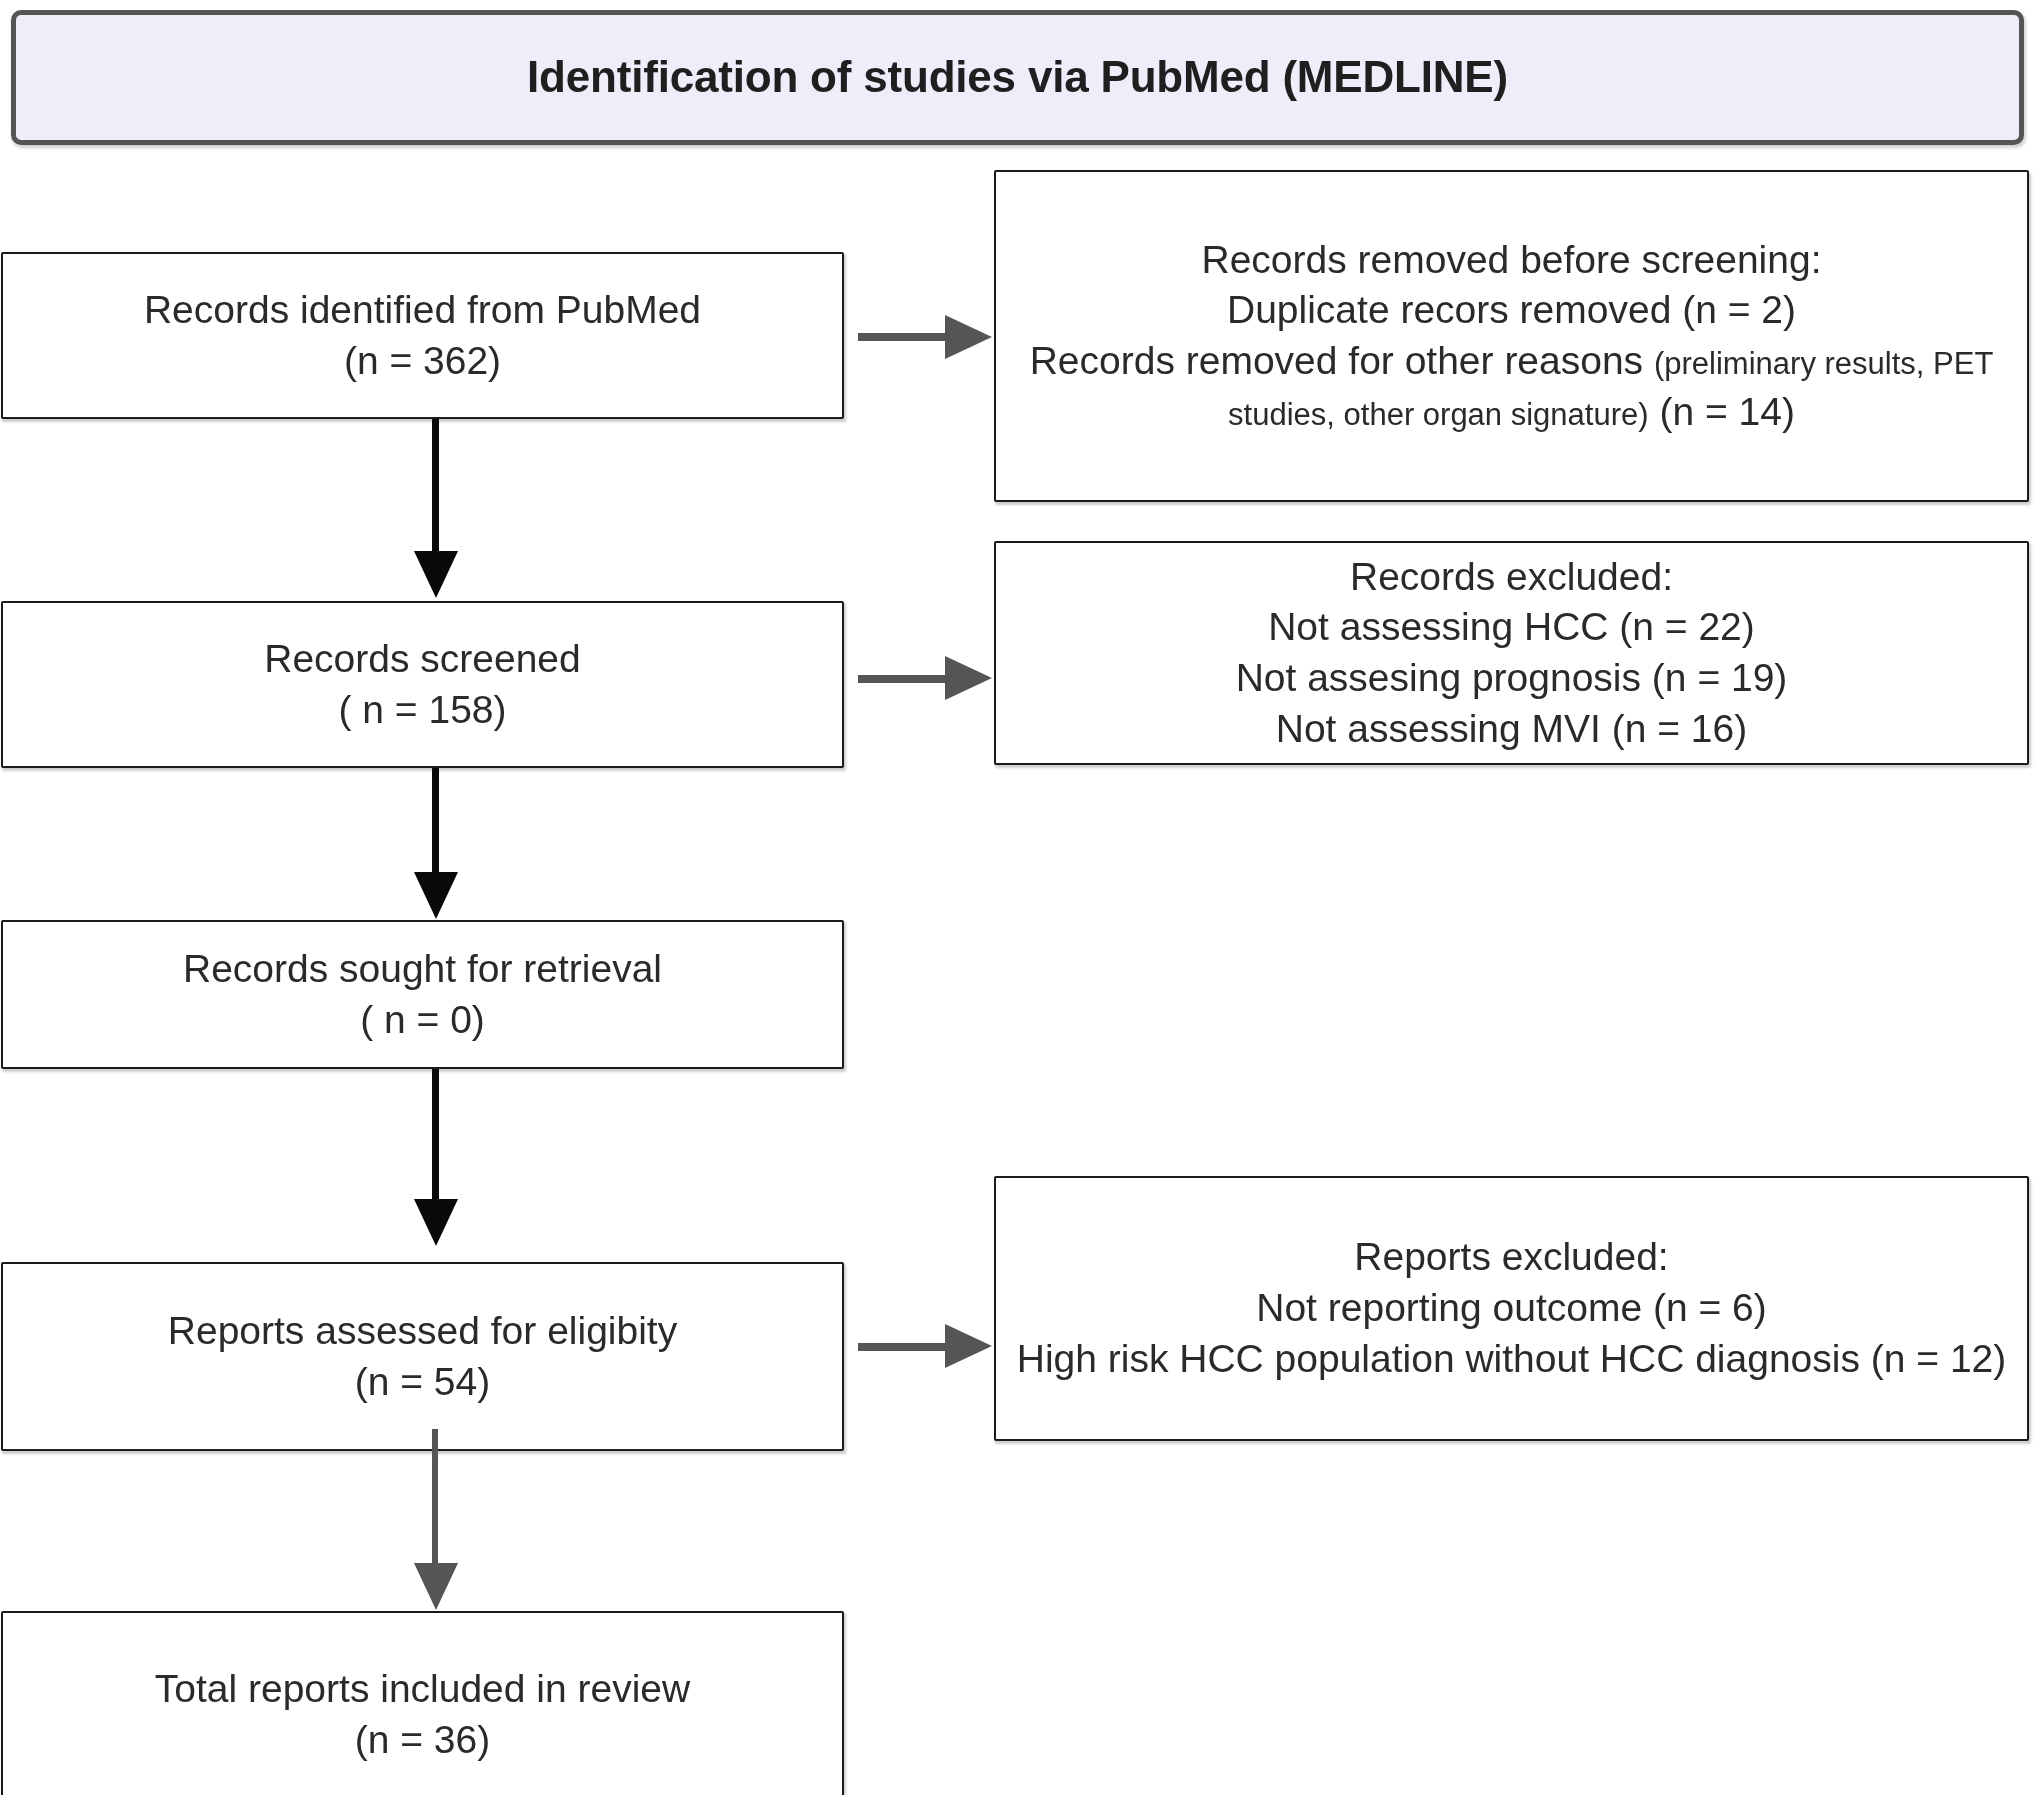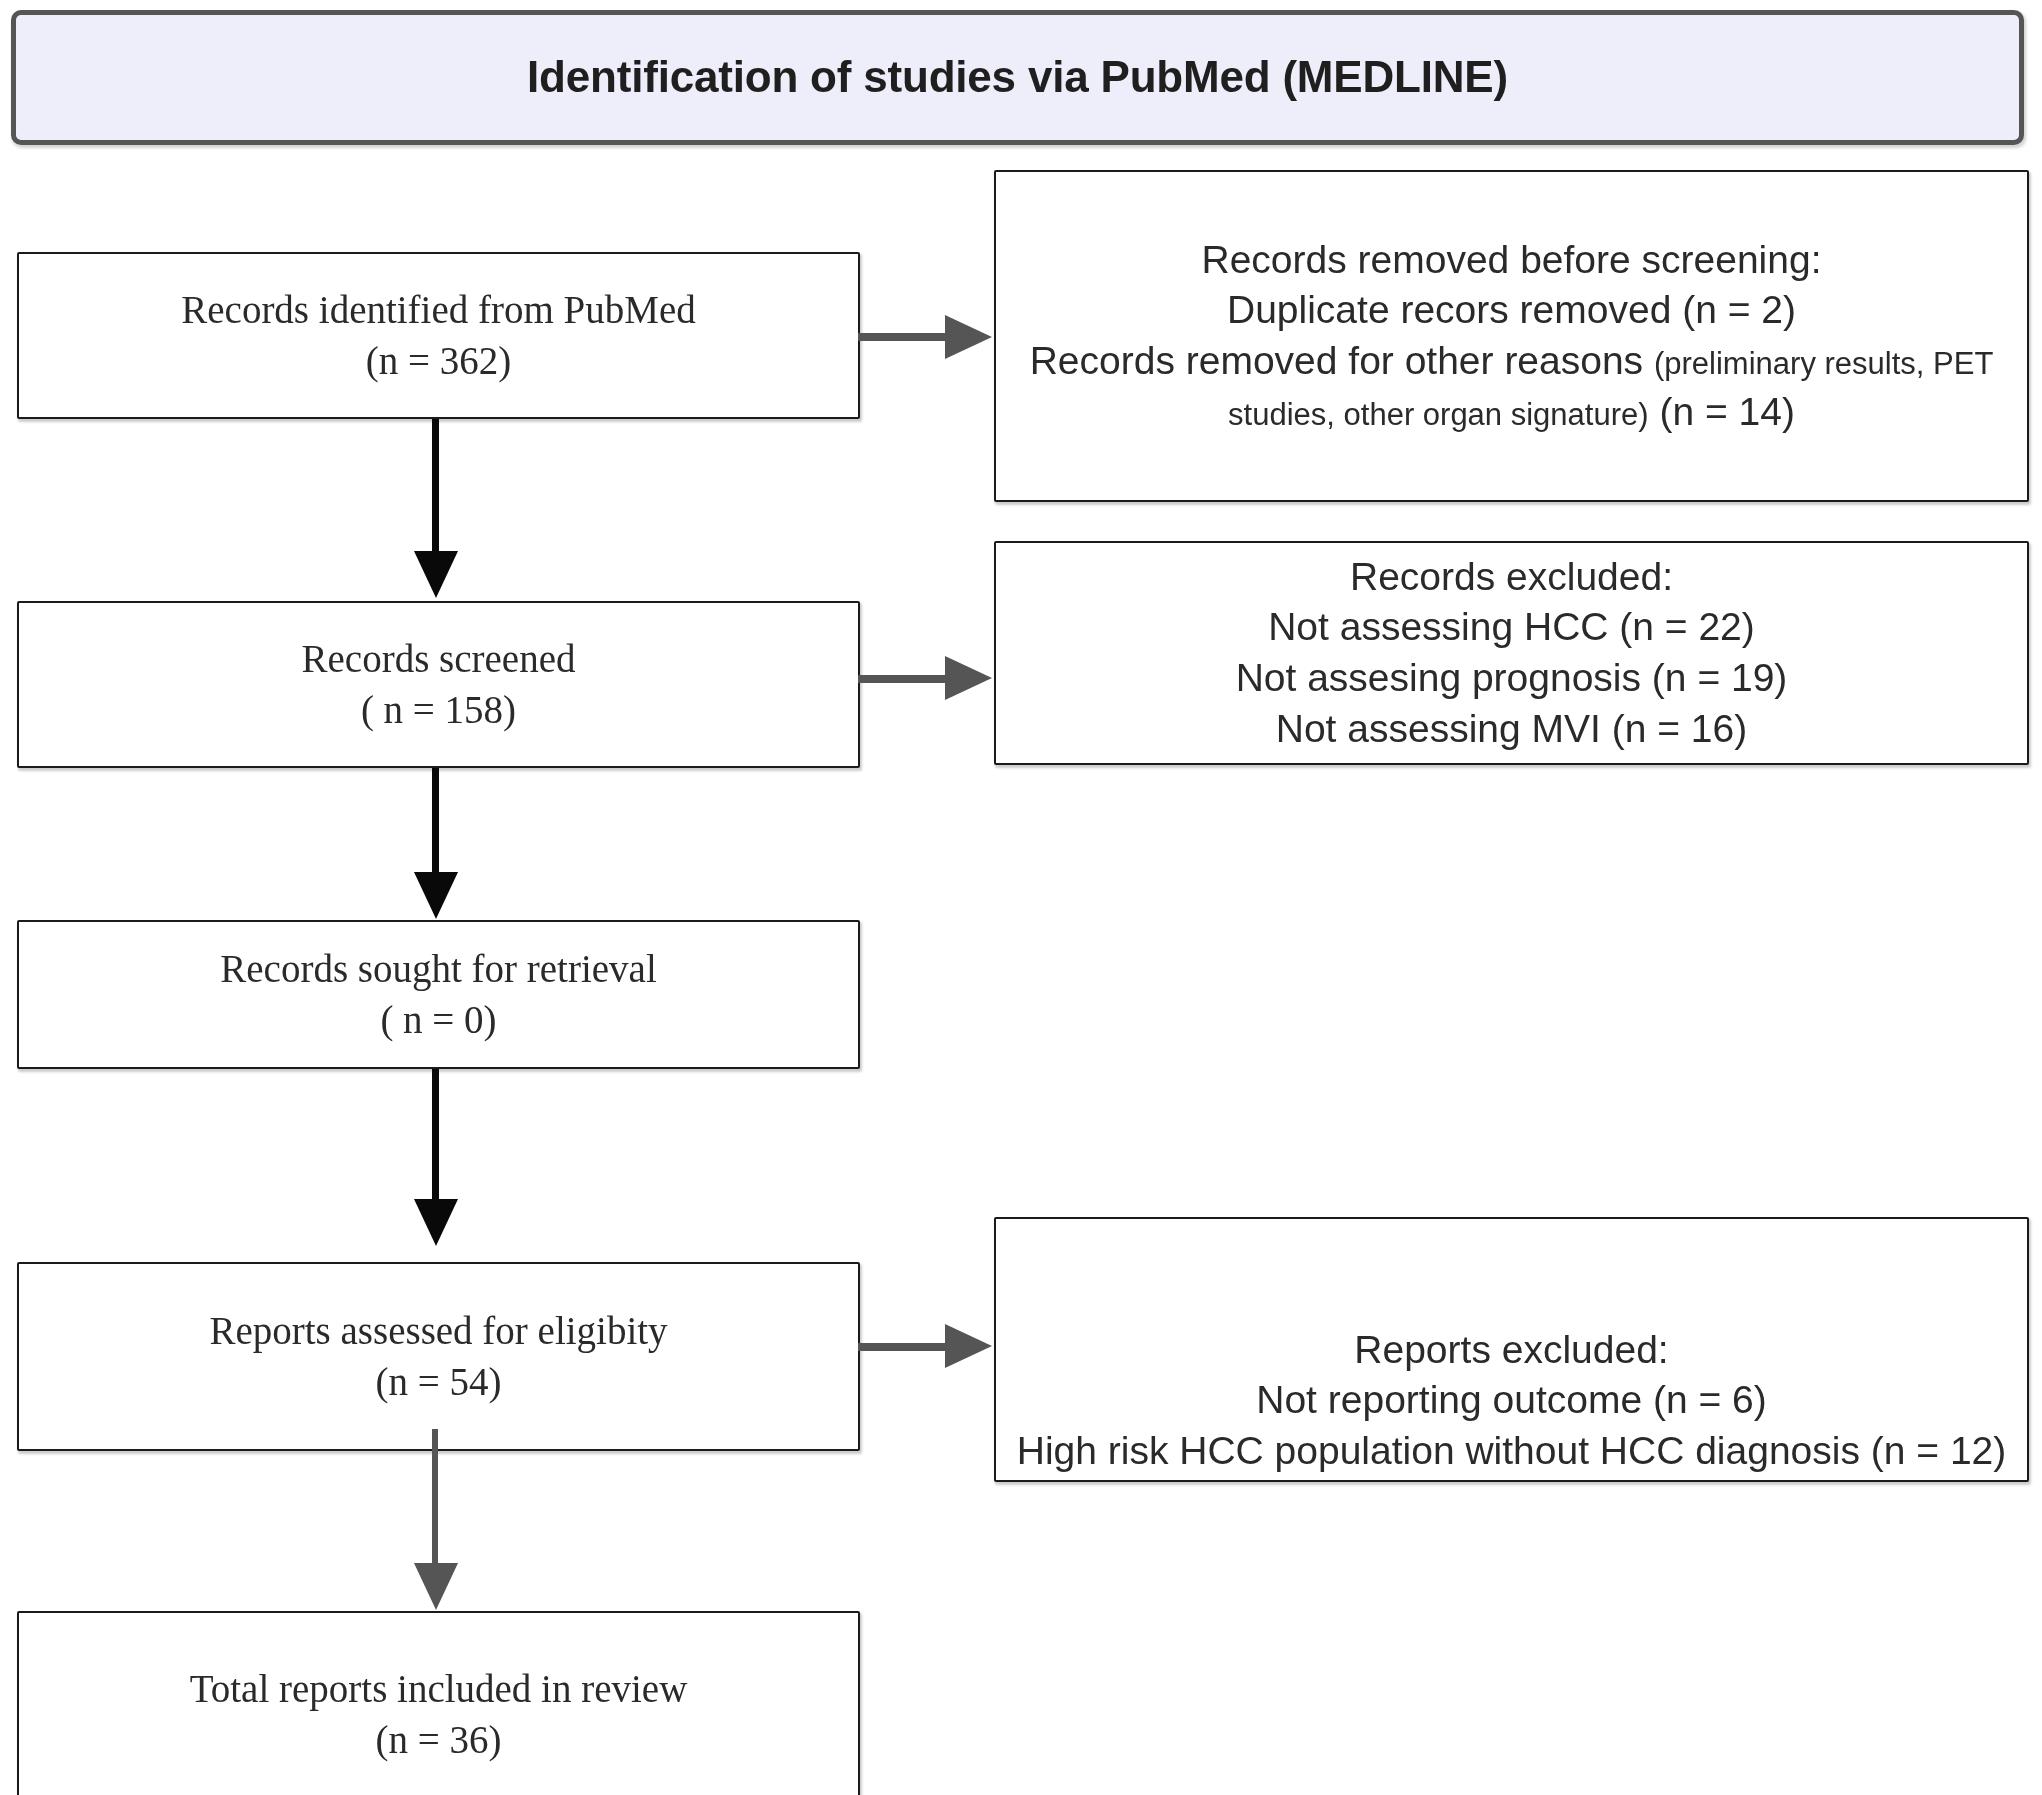--- a/index.html
+++ b/index.html
@@ -63,32 +63,32 @@
     font-size: 39px;
     line-height: 1.30;
     padding: 3.3px 18.4px;
     white-space: pre-line;
   }
   .flow-text .small {
     font-size: 31px;
   }
 
   
-  .left-col { left: 17px; width: 843px; font-family: Liberation Serif, serif; }
+  .left-col { left: 1px; width: 843px; }
   #box-identified      { top: 252px;  height: 167px; }
   #box-screened        { top: 601px;  height: 167px; }
   #box-sought          { top: 920px; height: 149px; }
   #box-assessed        { top: 1262px; height: 189px; }
   #box-included        { top: 1611px; height: 207px; }
 
   
   .right-col { left: 994px; width: 1035px; }
   #box-removed-before  { top: 170px;  height: 332px; }
   #box-records-excl    { top: 541px;  height: 224px; }
-  #box-reports-excl    { top: 1217px; height: 265px; align-items: flex-end; }
+  #box-reports-excl    { top: 1176px; height: 265px; }
 
   
   .connector { position: absolute; }
 
   
   .v-shaft {
     position: absolute;
     width: 6.7px;
     left: 432px;
   }

